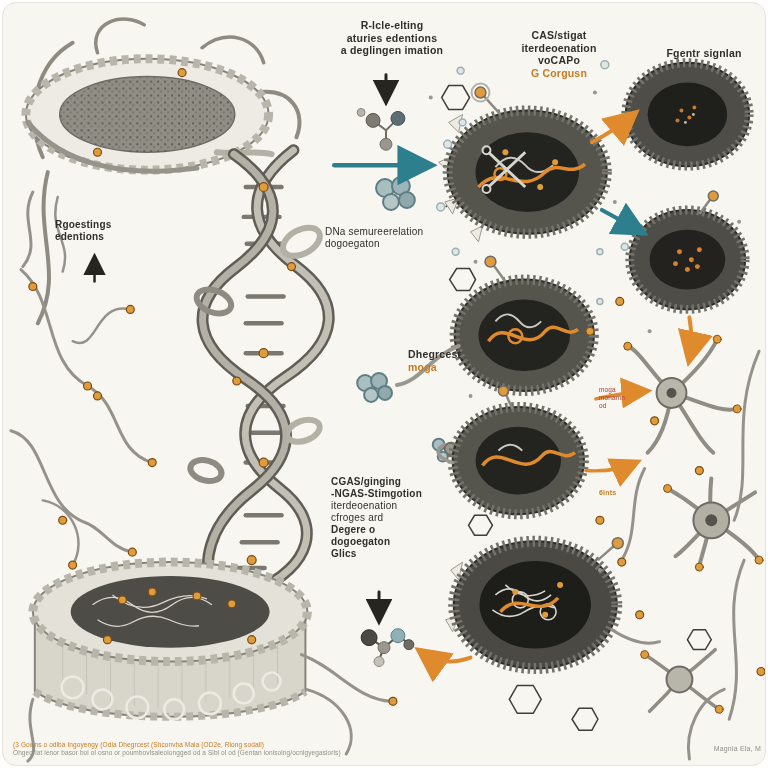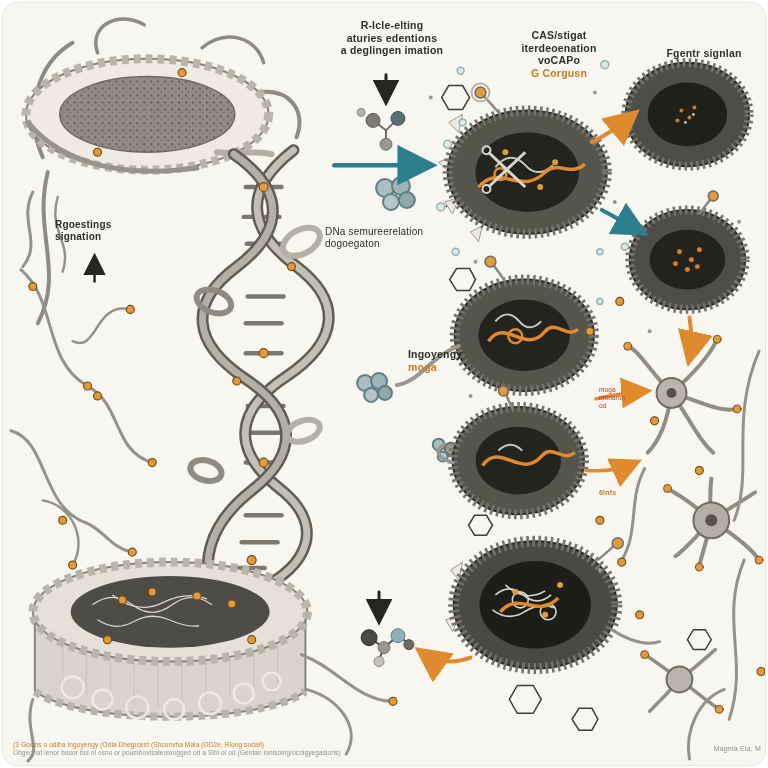--- a/index.html
+++ b/index.html
@@ -414,33 +414,42 @@
     <span class="ln">voCAPo</span>
     <span class="ln orange">G Corgusn</span>
   </div>
 
   <div class="label s105 b center" style="left:643px;top:44px;width:116px">
     <span class="ln">Fgentr signlan</span>
   </div>
 
   <div class="label s10 b" style="left:52px;top:216px;width:86px">
     <span class="ln">Rgoestings</span>
-    <span class="ln">signation</span>
+    <span class="ln">edentions</span>
   </div>
 
   <div class="label s10" style="left:322px;top:223px;width:128px">
     <span class="ln">DNa semureerelation</span>
     <span class="ln">dogoegaton</span>
   </div>
 
   <div class="label s105 b" style="left:405px;top:345px;width:70px">
-    <span class="ln">Ingoyengy</span>
+    <span class="ln">Dhegrcest</span>
     <span class="ln orange">moga</span>
   </div>
 
+  <div class="label s10" style="left:328px;top:473px;width:132px">
+    <span class="ln b">CGAS/ginging</span>
+    <span class="ln b">-NGAS-Stimgotion</span>
+    <span class="ln">iterdeoenation</span>
+    <span class="ln">cfroges ard</span>
+    <span class="ln b">Degere o</span>
+    <span class="ln b">dogoegaton</span>
+    <span class="ln b">Glics</span>
+  </div>
 
 
   <div class="label s65 red" style="left:596px;top:383px;width:46px">
     <span class="ln">moga</span>
     <span class="ln">monamn</span>
     <span class="ln">od</span>
   </div>
 
   <div class="label s7 b orange" style="left:596px;top:486px;width:40px">
     <span class="ln">6ints</span>

